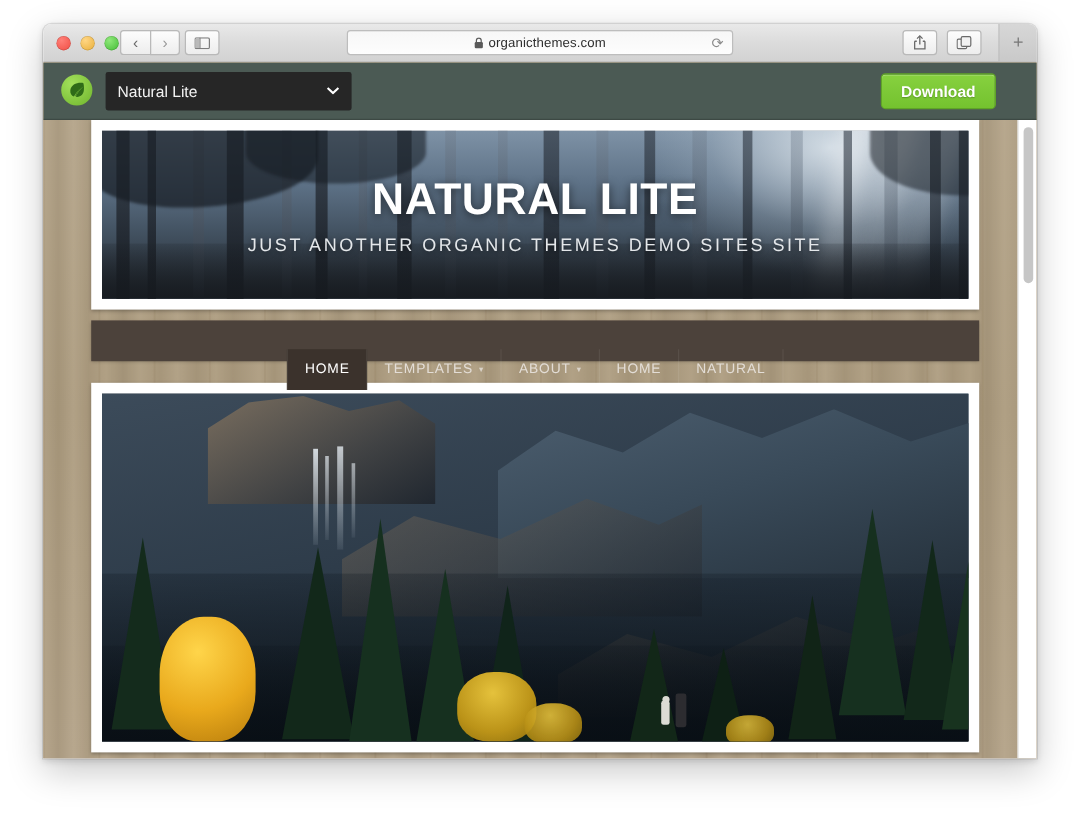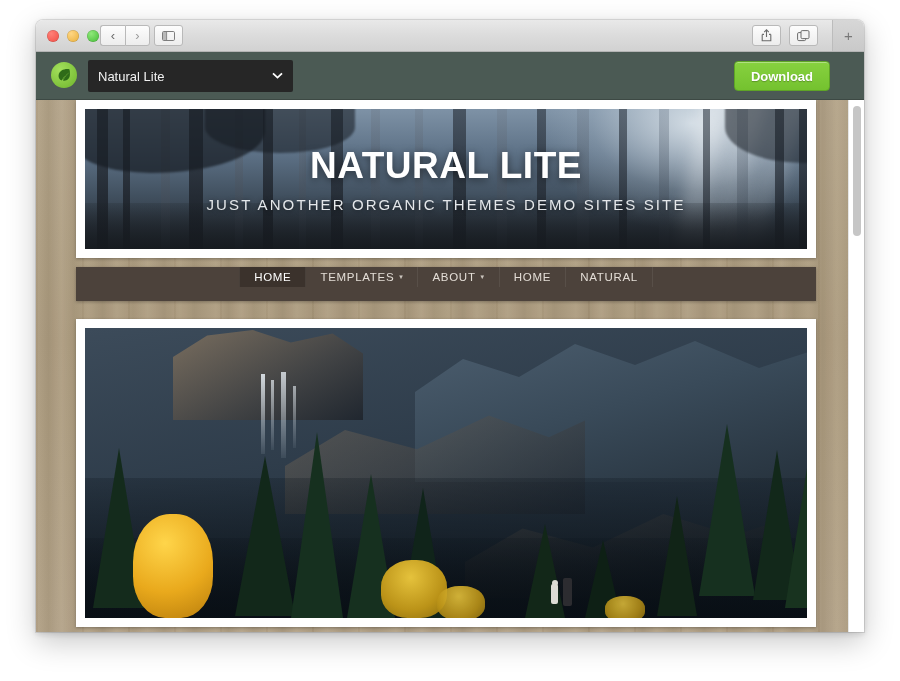--- a/index.html
+++ b/index.html
@@ -274,27 +274,28 @@
   
   #site-nav {
     margin-top: 9px;
     height: 34px;
     background: #4c423b;
     display: flex;
     justify-content: center;
     box-shadow: 0 1px 3px rgba(0,0,0,0.28);
   }
   .nav-item {
-    height: 20px;
+    height: 34px;
     padding: 0 14px;
     display: flex; align-items: center; gap: 5px;
     color: #e3ddd6;
     font-size: 11.5px;
     letter-spacing: 0.7px;
     border-right: 1px solid rgba(255,255,255,0.07);
+    margin-top: 24px;
   }
   .nav-item:first-child { border-left: 1px solid rgba(255,255,255,0.07); }
   .nav-item.active { background: #3b322c; color: #ffffff; }
   .nav-caret { font-size: 7px; opacity: 0.85; }
 
   
   #main-photo-frame { margin-top: 18px; }
   #main-photo {
     position: relative;
     height: 290px;
@@ -390,20 +391,30 @@
       </div>
 
       <div id="sidebar-button">
         <svg width="13" height="10" viewBox="0 0 13 10">
           <rect x="0.5" y="0.5" width="12" height="9" rx="1.2" fill="none" stroke="#7d7d7d"></rect>
           <line x1="4.6" y1="0.5" x2="4.6" y2="9.5" stroke="#7d7d7d"></line>
           <rect x="1" y="1" width="3.2" height="8" fill="#b9b9b9"></rect>
         </svg>
       </div>
 
+      <div id="url-bar">
+        <span id="lock-icon">
+          <svg width="8" height="10" viewBox="0 0 8 10">
+            <path d="M2 4V2.7A2 2 0 0 1 6 2.7V4" fill="none" stroke="#5a5a5a" stroke-width="1"></path>
+            <rect x="0.6" y="4" width="6.8" height="5.2" rx="1" fill="#5a5a5a"></rect>
+          </svg>
+        </span>
+        <span id="url-text" title="organicthemes.com">organicthemes.com</span>
+        <span id="reload-button">⟳</span>
+      </div>
 
       <div class="right-tools">
         <div class="tb-btn">
           <svg width="11" height="13" viewBox="0 0 11 13">
             <path d="M5.5 1 L5.5 8" stroke="#6a6a6a" stroke-width="1.1" fill="none"></path>
             <path d="M3.2 3.2 L5.5 0.9 L7.8 3.2" stroke="#6a6a6a" stroke-width="1.1" fill="none"></path>
             <path d="M1.2 5.4 H3 M8 5.4 H9.8 M1.2 5.4 V11.8 H9.8 V5.4" stroke="#6a6a6a" stroke-width="1.1" fill="none"></path>
           </svg>
         </div>
         <div class="tb-btn">

